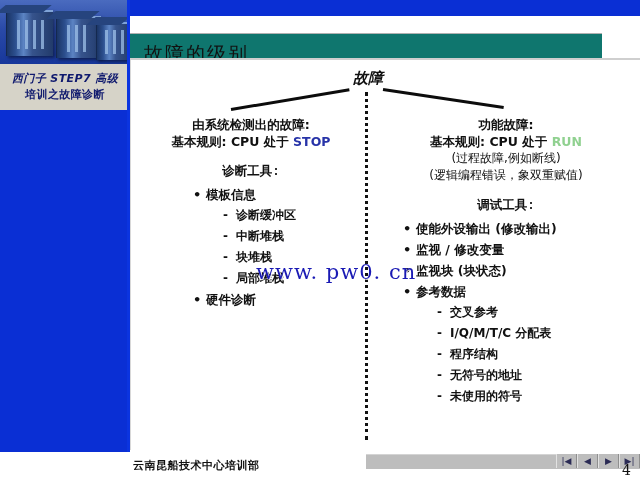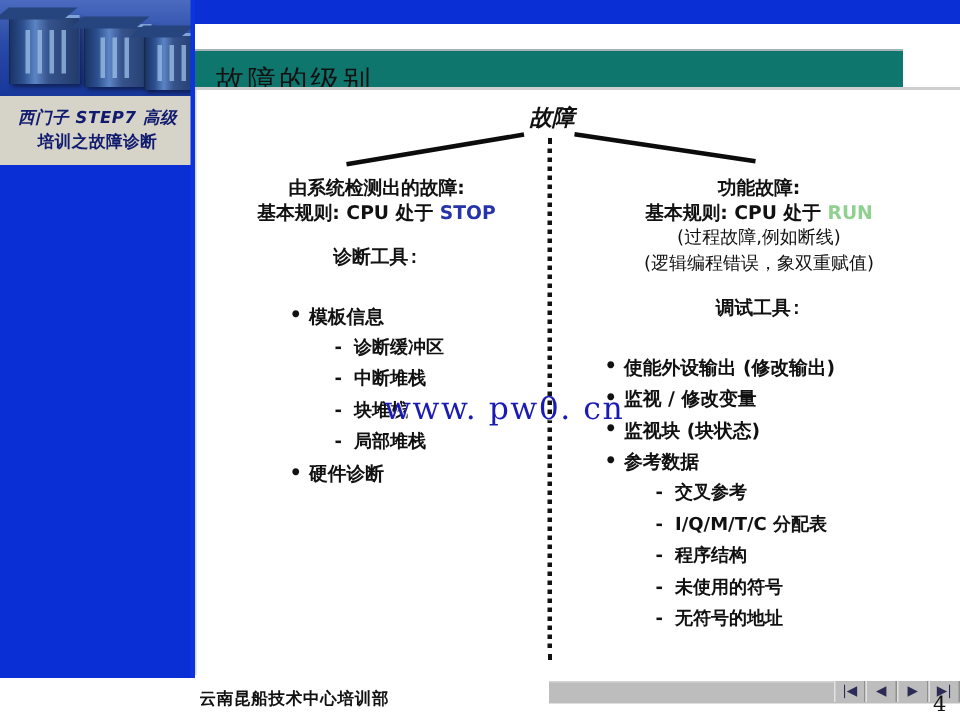--- a/index.html
+++ b/index.html
@@ -51,21 +51,21 @@
   .col{position:absolute;top:56px;}
   .col-left{left:6px;width:228px;}
   .col-right{left:244px;width:262px;}
 
   .hd{text-align:center;font-size:12.5px;font-weight:bold;color:#111;line-height:17px;white-space:nowrap;}
   .hd .sub{font-size:12px;font-weight:normal;}
   .kw-stop{color:#2733a8;font-weight:bold;}
   .kw-run{color:#90d190;font-weight:bold;}
   .tools{margin-top:13px;text-align:center;font-size:12.5px;font-weight:bold;color:#111;font-family:Liberation Mono, monospace;}
 
-  ul.lv1{list-style:none;margin:20px 0 0 0;padding:0;}
+  ul.lv1{list-style:none;margin:4px 0 0 0;padding:0;}
   ul.lv1>li{position:relative;font-size:12.5px;font-weight:bold;color:#111;line-height:21px;padding-left:15px;}
   ul.lv1>li:before{content:"\2022";position:absolute;left:2px;top:0;font-size:13px;}
   ul.lv2{list-style:none;margin:0;padding:0;}
   ul.lv2>li{position:relative;font-size:12px;font-weight:bold;color:#111;line-height:21px;padding-left:16px;}
   ul.lv2>li:before{content:"-";position:absolute;left:3px;top:0;}
 
   .l-list{margin-left:54px;}
   .l-list ul.lv2{margin-left:14px;}
   .r-list{margin-left:26px;}
   .r-list ul.lv2{margin-left:18px;}
@@ -165,22 +165,22 @@
       <div class="r-list">
         <ul class="lv1">
           <li>使能外设输出 (修改输出)</li>
           <li>监视 / 修改变量</li>
           <li>监视块 (块状态)</li>
           <li><span>参考数据</span>
             <ul class="lv2">
               <li>交叉参考</li>
               <li>I/Q/M/T/C 分配表</li>
               <li>程序结构</li>
+              <li>无符号的地址</li>
               <li>未使用的符号</li>
-              <li>无符号的地址</li>
             </ul>
           </li>
         </ul>
       </div>
     </div>
 
     <div class="watermark">www. pw0. cn</div>
   </div>
 
   <div class="footer-txt">云南昆船技术中心培训部</div>

